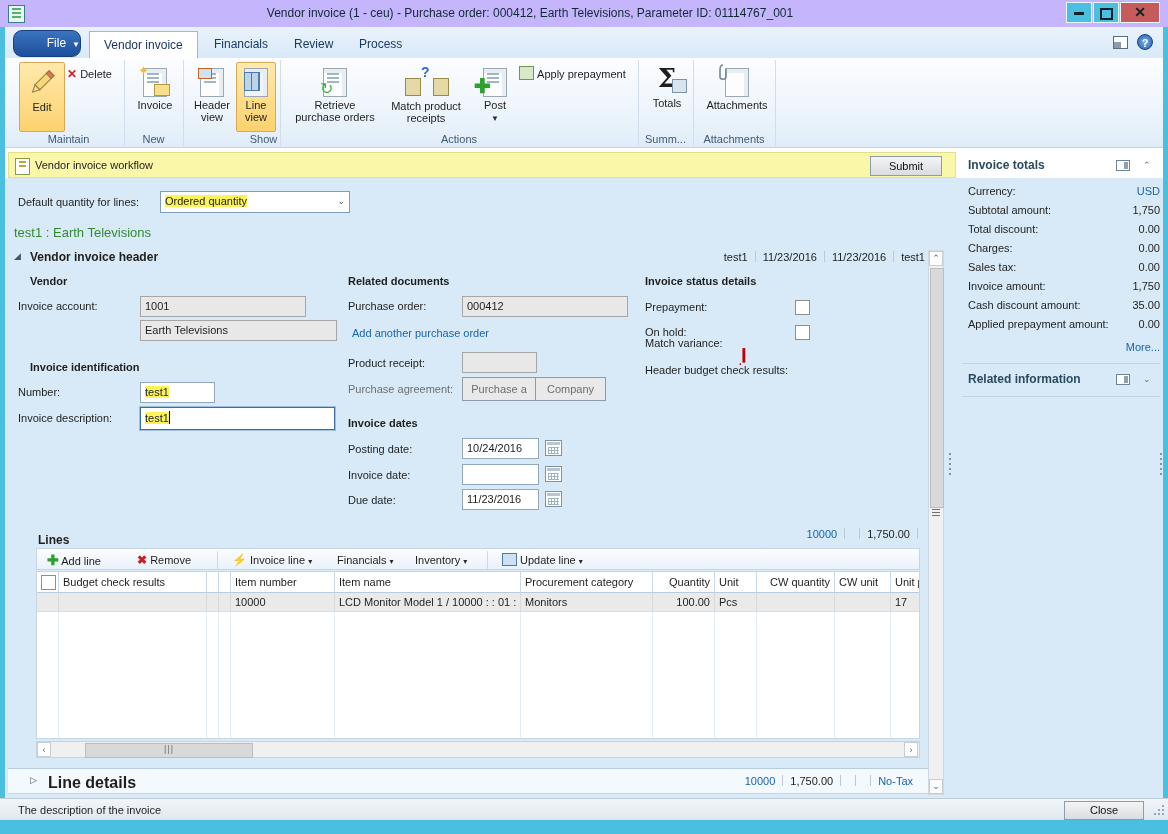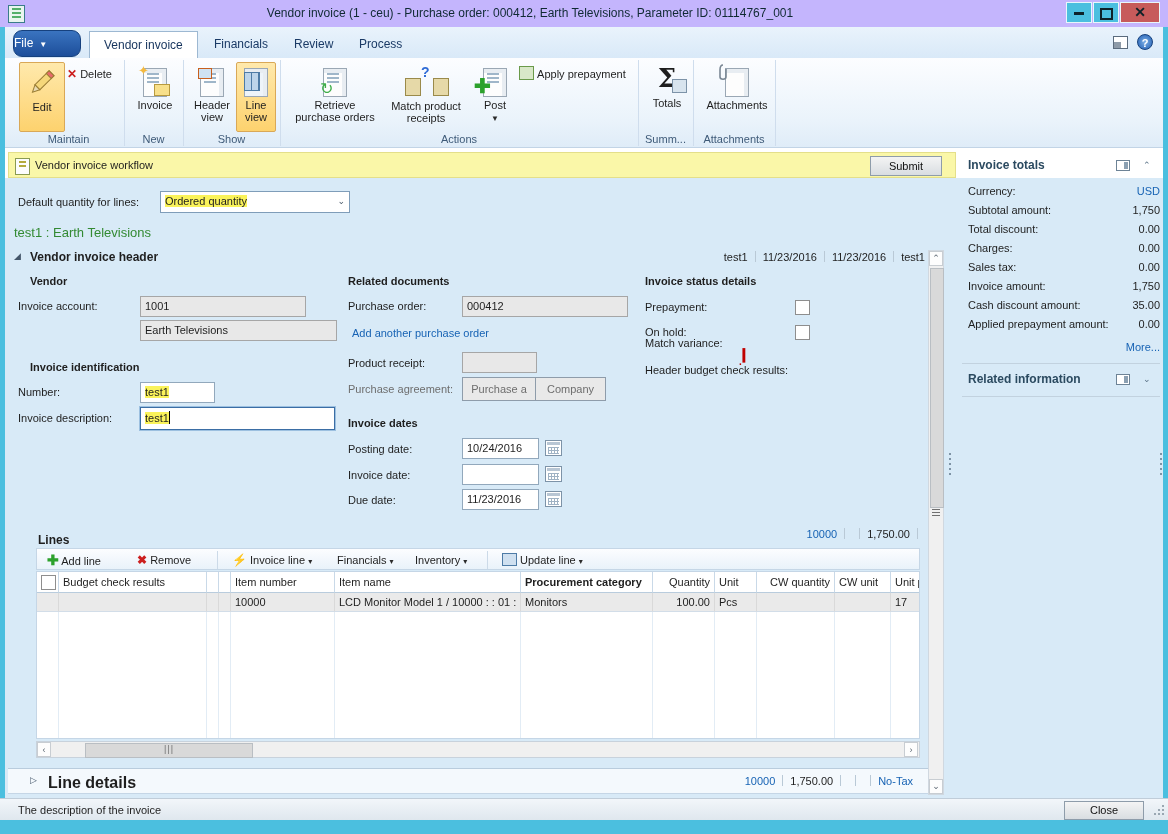--- a/index.html
+++ b/index.html
@@ -14,21 +14,21 @@
   .winbtn{top:2px;height:21px;border:1px solid #e8f7fb;box-sizing:border-box;text-align:center;line-height:19px;color:#0d2229;font-weight:bold;}
   .btn-min{left:1066px;width:26px;background:#4bbfdf;}
   .btn-max{left:1093px;width:26px;background:#4bbfdf;}
   .btn-close{left:1120px;width:40px;background:#c75b5b;font-size:14px;}
   .max-glyph{width:9px;height:8px;border:2px solid #0d2229;margin:5px auto 0;}
   .min-glyph{width:10px;height:3px;background:#0d2229;margin:9px auto 0;}
   .app-icon{left:8px;top:5px;width:15px;height:16px;background:#e9f5ef;border:1px solid #3a7d8a;}
   .app-icon i{display:block;width:9px;height:2px;background:#54b06a;margin:2px auto 0;}
   
   .tabrow{left:5px;top:27px;width:1158px;height:31px;background:linear-gradient(#e9f3fc,#d9e9f8);}
-  .filebtn{left:8px;top:3px;width:66px;height:25px;background:linear-gradient(#3a74c0,#1d4e9a);border:1px solid #16417e;border-radius:9px;color:#fff;text-align:left;line-height:24px;font-size:12px;}
+  .filebtn{left:8px;top:3px;width:66px;height:25px;background:linear-gradient(#3a74c0,#1d4e9a);border:1px solid #16417e;border-radius:9px;color:#fff;text-align:right;line-height:24px;font-size:12px;}
   .filebtn .arr{font-size:8px;margin-left:6px;}
   .tab{top:4px;height:27px;line-height:26px;padding:0 14px;color:#1a3a66;font-size:12px;}
   .tab.active{background:#fff;border:1px solid #9db8d2;border-bottom:none;color:#15335c;}
   .help-ic{left:1132px;top:7px;width:16px;height:16px;border-radius:50%;background:radial-gradient(#7fb2e8,#1f5bb0);color:#fff;text-align:center;line-height:16px;font-size:11px;font-weight:bold;border:1px solid #17427e;box-sizing:border-box;}
   .layout-ic{left:1108px;top:9px;width:15px;height:13px;border:1px solid #5a6b7d;background:#fff;box-sizing:border-box;}
   .layout-ic i{position:absolute;left:0;bottom:0;width:7px;height:6px;background:#8d9aa8;}
   
   .ribbon{left:5px;top:58px;width:1158px;height:90px;background:linear-gradient(#fcfdff,#eaf3fb 70%,#dfecf8);border-bottom:1px solid #c2d4e6;box-sizing:border-box;}
   .grp-sep{top:2px;width:1px;height:86px;background:#cfdded;}
   .grp-label{top:75px;height:14px;text-align:center;color:#3e5a78;font-size:11px;}
@@ -183,21 +183,21 @@
     <div class="cap">Header view</div>
   </div>
   <div class="abs rbtn sel" style="left:231px;width:40px;height:70px;">
     <div style="position:relative;margin-top:5px;">
       <div class="doc" style="background:#eef4fa;"></div>
       <div class="abs" style="left:7px;top:4px;width:14px;height:17px;border:1px solid #4d7ba6;background:repeating-linear-gradient(90deg,#bcd4ea 0 6px,#4d7ba6 6px 7px);"></div>
     </div>
     <div class="cap">Line view</div>
   </div>
   <div class="abs grp-sep" style="left:275px;"></div>
-  <div class="abs grp-label" style="left:178px;width:97px;">Show</div>
+  <div class="abs grp-label" style="left:178px;width:97px;padding-left:32px;">Show</div>
 
   <div class="abs rbtn" style="left:288px;width:84px;height:70px;">
     <div style="position:relative;margin-top:5px;">
       <div class="doc">
           <div class="lines"></div>
         </div>
       <span class="badge" style="left:26px;top:14px;color:#3fae49;font-size:16px;">↻</span>
     </div>
     <div class="cap">Retrieve purchase orders</div>
   </div>
@@ -352,21 +352,21 @@
 </div>
 
 <div class="abs grid" style="top:571px;">
   <div class="grow ghead">
     <div class="gc" style="width:22px;"><span class="chk" style="position:static;display:inline-block;margin-top:3px;"></span></div>
     <div class="gc" style="width:148px;">Budget check results</div>
     <div class="gc" style="width:12px;"></div>
     <div class="gc" style="width:12px;"></div>
     <div class="gc" style="width:104px;">Item number</div>
     <div class="gc" style="width:186px;">Item name</div>
-    <div class="gc" style="width:132px;font-weight:bold;">Procurement category</div>
+    <div class="gc" style="width:132px;">Procurement category</div>
     <div class="gc num" style="width:62px;">Quantity</div>
     <div class="gc" style="width:42px;">Unit</div>
     <div class="gc num" style="width:78px;">CW quantity</div>
     <div class="gc" style="width:56px;">CW unit</div>
     <div class="gc" style="width:30px;">Unit p</div>
   </div>
   <div class="grow gdata">
     <div class="gc" style="width:22px;"></div>
     <div class="gc" style="width:148px;"></div>
     <div class="gc" style="width:12px;"></div>

